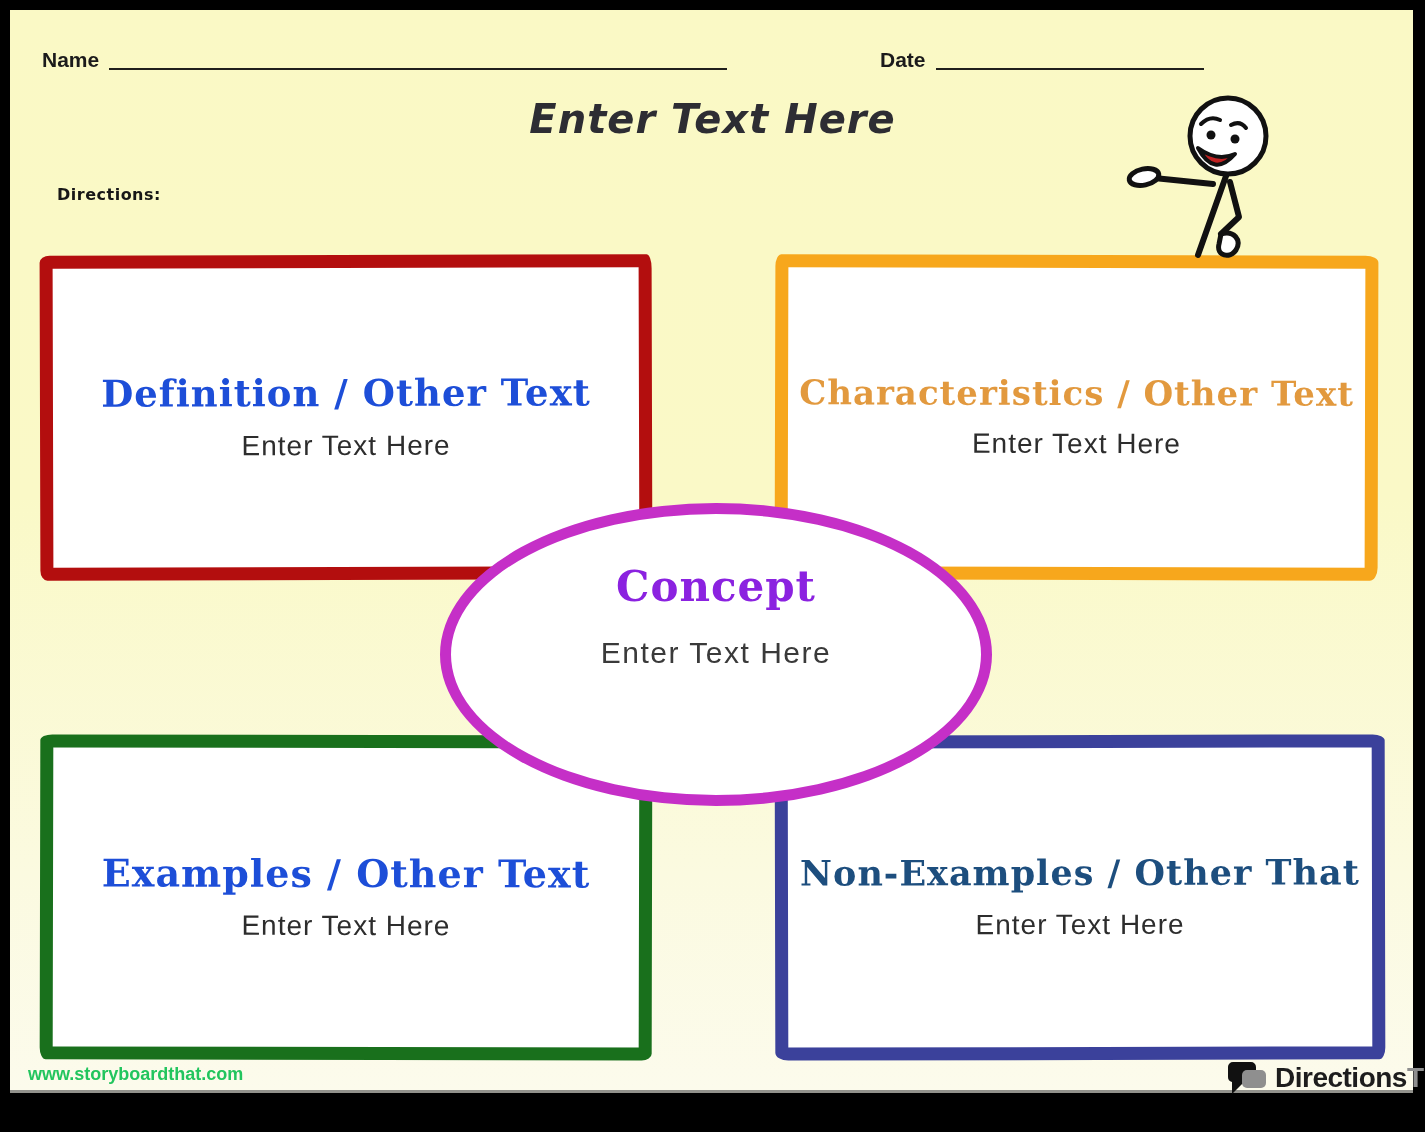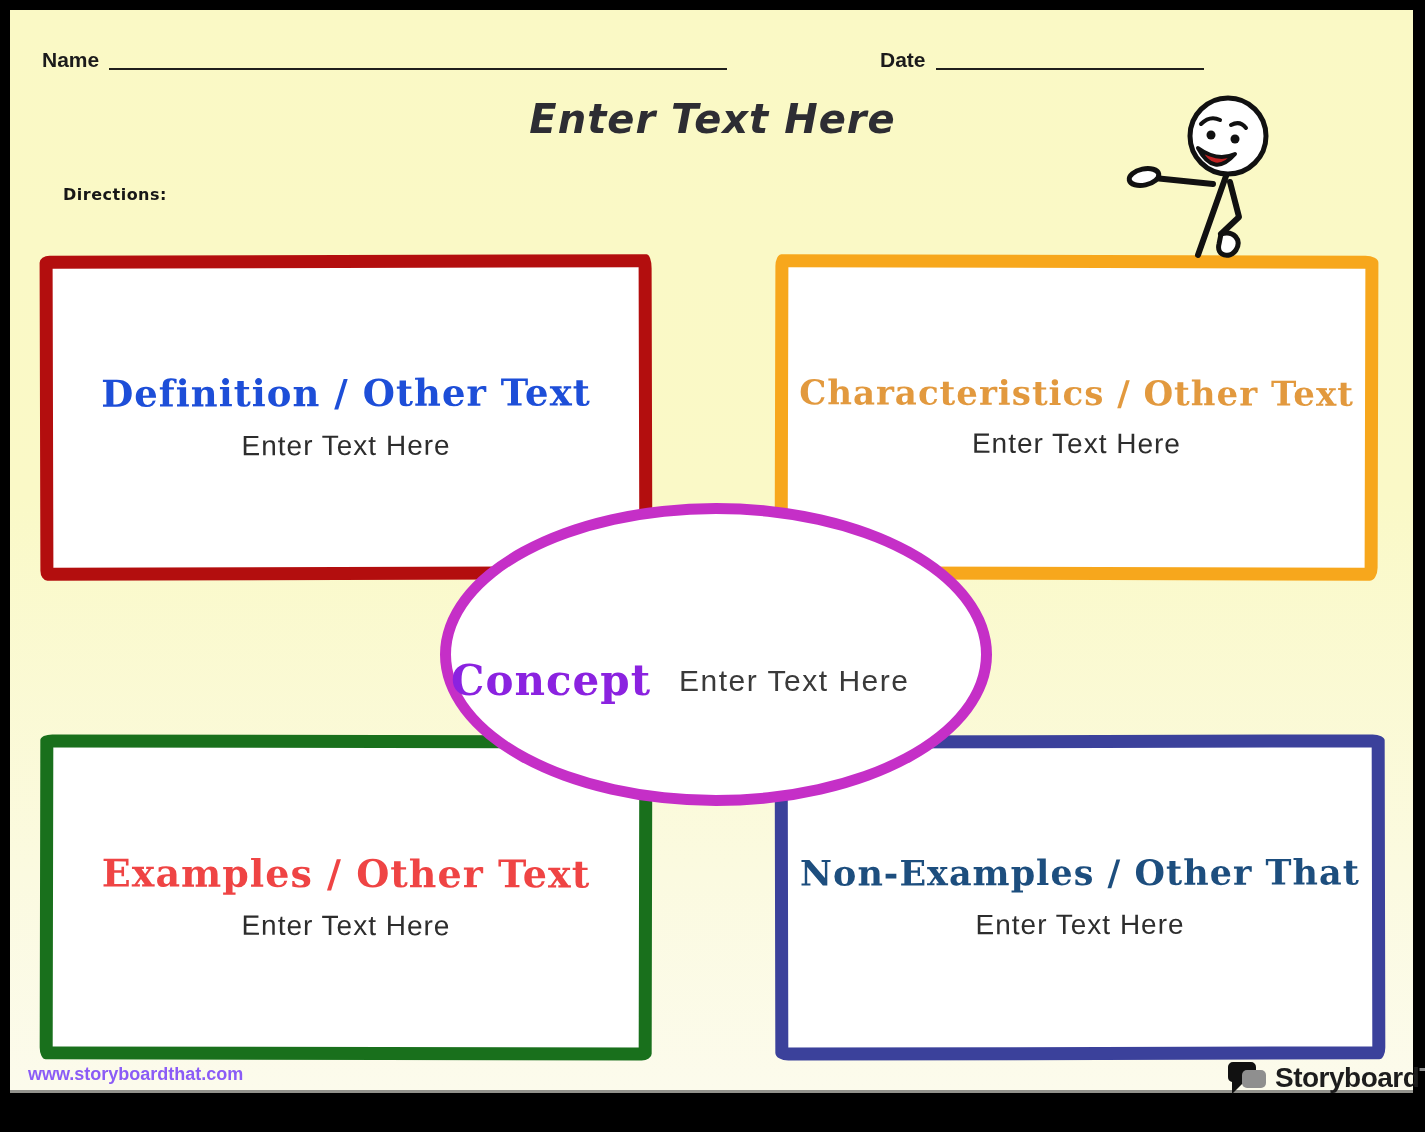--- a/index.html
+++ b/index.html
@@ -23,21 +23,21 @@
   .name-field .field-line { width:618px; }
   .date-field { left:880px; top:46px; }
   .date-field .field-line { width:268px; }
 
   .main-title {
     position:absolute; left:0; width:1425px; top:96px; text-align:center;
     font-family:"DejaVu Sans", sans-serif; font-style:italic; font-weight:bold;
     font-size:40px; color:#2d2d33; letter-spacing:1px; z-index:4;
   }
   .directions {
-    position:absolute; left:63px; top:185px;
+    position:absolute; left:57px; top:185px;
     font-family:"DejaVu Sans", sans-serif; font-weight:bold; font-size:16px;
     color:#171717; letter-spacing:0.5px; z-index:4;
   }
 
   
   .box {
     position:absolute; background:#ffffff; box-sizing:border-box;
     display:flex; flex-direction:column; align-items:center; justify-content:center;
     gap:16px; z-index:1;
   }
@@ -59,53 +59,53 @@
     left:775px; top:255px; width:603px; height:325px;
     border:13px solid #F7A71C; border-radius:6px 13px 8px 12px / 12px 7px 13px 6px;
     transform:rotate(0.15deg);
   }
   .box-characteristics .box-title { color:#E2993E; font-size:34px; }
   .box-examples {
     left:40px; top:735px; width:612px; height:325px;
     border:13px solid #19701C; border-radius:12px 7px 10px 6px / 6px 12px 7px 12px;
     transform:rotate(0.12deg);
   }
-  .box-examples .box-title { color:#ef4444; font-size:38px; }
+  .box-examples .box-title { color:#1d4ed8; font-size:38px; }
   .box-nonexamples {
     left:775px; top:735px; width:610px; height:325px;
     border:13px solid #3B419B; border-radius:8px 12px 6px 13px / 13px 6px 12px 8px;
     transform:rotate(-0.12deg);
   }
   .box-nonexamples .box-title { color:#1D4E7E; font-size:35px; }
 
   
   .concept-ellipse {
     position:absolute; left:440px; top:503px; width:552px; height:303px;
     background:#ffffff; border:11px solid #C52FC7; border-radius:50%;
     box-sizing:border-box; z-index:2;
-    display:flex; flex-direction:row; align-items:center;
+    display:flex; flex-direction:column; align-items:center;
     padding-top:52px; gap:28px;
   }
   .concept-title {
     font-family:"DejaVu Serif", serif; font-weight:bold; font-size:42px;
     color:#8B22E0; letter-spacing:1px; line-height:1;
   }
   .concept-body {
     font-family:"Liberation Sans", sans-serif; font-size:30px; color:#3a3a3a;
     letter-spacing:1.5px;
   }
 
   
   .mascot { position:absolute; left:1118px; top:84px; z-index:5; }
 
   
   .website {
     position:absolute; left:28px; top:1064px; z-index:6;
     font-family:"Liberation Sans", sans-serif; font-weight:bold; font-size:18px;
-    color:#8b5cf6; letter-spacing:0px;
+    color:#22c55e; letter-spacing:0px;
   }
   .brand-logo {
     position:absolute; left:1226px; top:1060px; z-index:6;
     display:flex; align-items:center; gap:7px;
   }
   .brand-text { font-family:"Liberation Sans", sans-serif; font-weight:bold; font-size:28px; line-height:1; letter-spacing:-0.5px; }
   .brand-primary { color:#1d1d1d; }
   .brand-secondary { color:#8e8e8e; }
 </style>
 </head>
@@ -175,16 +175,16 @@
   </div>
 
   <div class="website">www.storyboardthat.com</div>
 
   <div class="brand-logo">
     <svg width="42" height="36" viewBox="0 0 42 36" xmlns="http://www.w3.org/2000/svg">
       <path d="M7 2 h18 a5 5 0 0 1 5 5 v10 a5 5 0 0 1 -5 5 h-7 l-12 12 v-12 a5 5 0 0 1 -4 -5 v-10 a5 5 0 0 1 5 -5 Z" fill="#111"></path>
       <rect x="16" y="10" width="24" height="18" rx="5" fill="#8f8f8f"></rect>
     </svg>
     <span class="brand-text">
-      <span class="brand-primary">Storyboard</span><span class="brand-secondary">That</span>
+      <span class="brand-primary">Directions</span><span class="brand-secondary">That</span>
     </span>
   </div>
 </div>
 
 </body></html>

